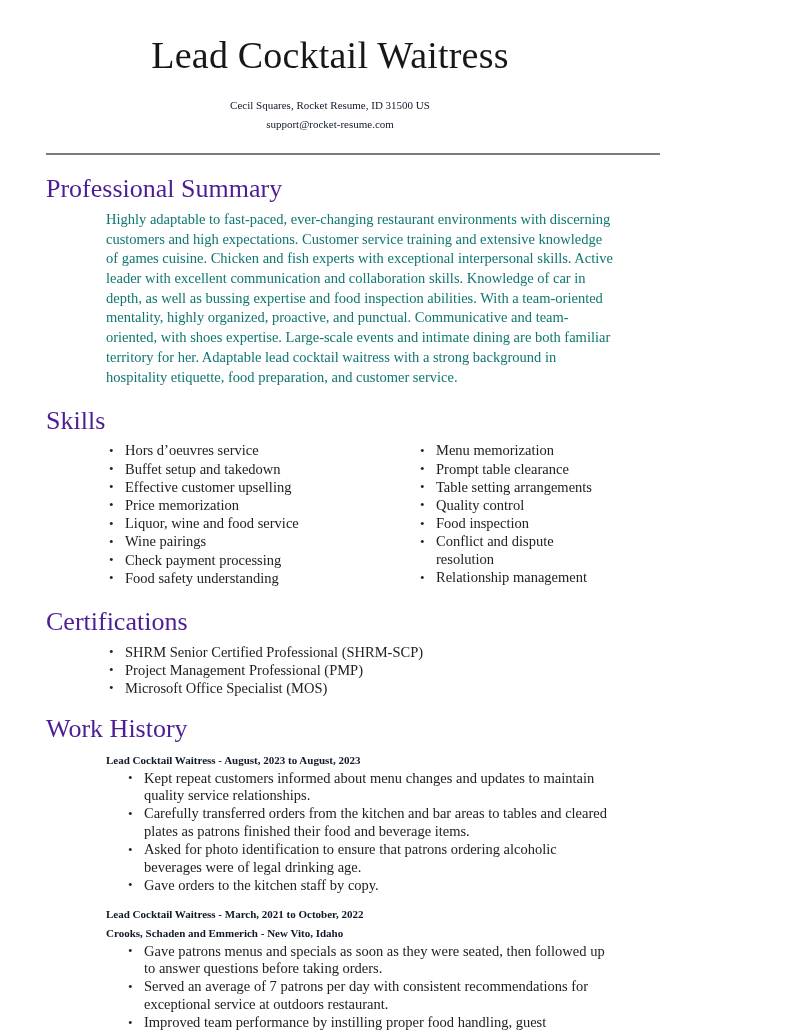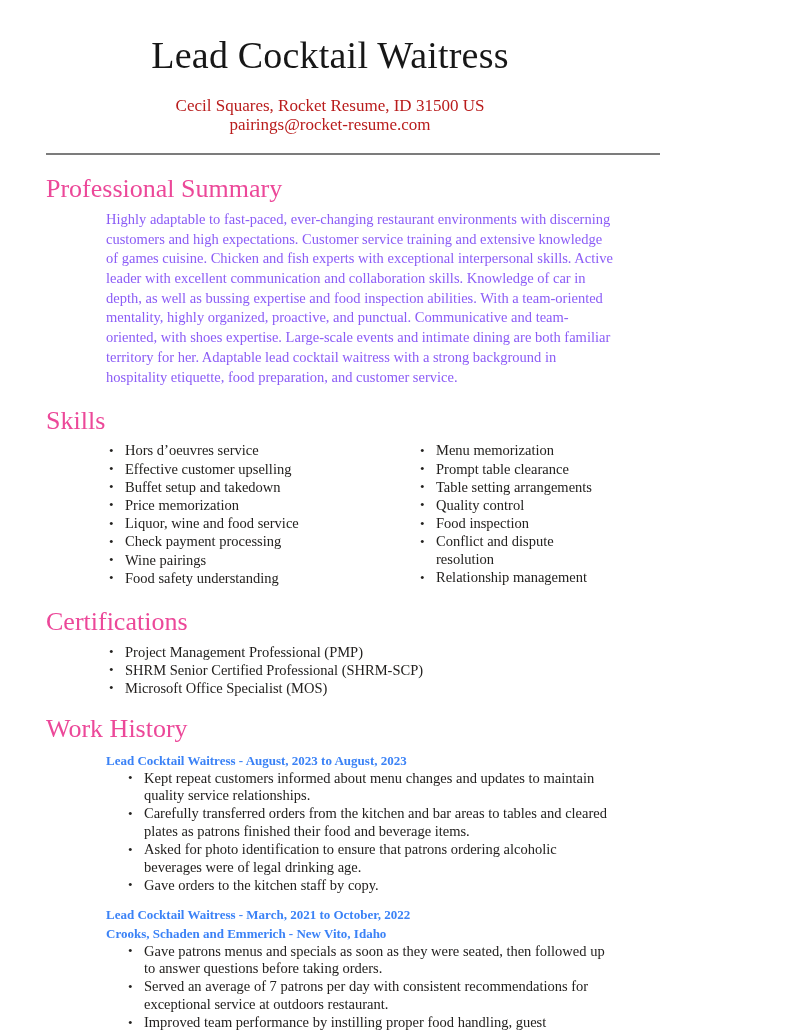--- a/index.html
+++ b/index.html
@@ -31,51 +31,51 @@
   }
   .resume-title {
     font-size: 38px;
     font-weight: normal;
     letter-spacing: 0.2px;
     margin: 0 0 18px 0;
     line-height: 1.15;
     color: #171717;
   }
   .contact-line {
-    font-size: 17px;
+    font-size: 11px;
     line-height: 19.5px;
-    color: #b91c1c;
+    color: #0f172a;
   }
   .header-rule {
     border: 0;
     border-top: 2px solid #7c7c7c;
     margin: 18px 0 0 0;
     width: 707px;
   }
 
   
   .section {
     margin-top: 18px;
   }
   .section-heading {
     font-size: 26px;
     font-weight: normal;
     margin: 0 0 6px 0;
     line-height: 1.2;
-    color: #ec4899;
+    color: #4c1d95;
   }
   .section-body {
     padding-left: 60px;
   }
   .summary-text {
     font-size: 14.5px;
     line-height: 19.7px;
     text-align: left;
     margin: 0;
-    color: #8b5cf6;
+    color: #0f766e;
   }
 
   
   ul.bullets {
     list-style: none;
     margin: 0;
     padding: 0;
   }
   ul.bullets > li {
     position: relative;
@@ -125,64 +125,64 @@
   }
   .job {
     padding-left: 60px;
     margin-top: 10px;
   }
   .job:first-of-type {
     margin-top: 6px;
   }
   .job-title-line,
   .job-company-line {
-    font-size: 13px;
+    font-size: 11px;
     line-height: 19px;
     font-weight: bold;
-    color: #3b82f6;
+    color: #0f172a;
   }
   .job-bullets {
     padding-left: 19px;
   }
   .job-bullets ul.bullets > li {
     line-height: 17.6px;
     margin-bottom: 0.6px;
   }
 </style>
 </head>
 <body>
 
 <div class="page">
 
   <div class="resume-header">
     <h1 class="resume-title">Lead Cocktail Waitress</h1>
     <div class="contact-line">Cecil Squares, Rocket Resume, ID 31500 US</div>
-    <div class="contact-line">pairings@rocket-resume.com</div>
+    <div class="contact-line">support@rocket-resume.com</div>
     <hr class="header-rule">
   </div>
 
   <div class="section">
     <h2 class="section-heading">Professional Summary</h2>
     <div class="section-body">
       <p class="summary-text">Highly adaptable to fast-paced, ever-changing restaurant environments with discerning customers and high expectations. Customer service training and extensive knowledge of games cuisine. Chicken and fish experts with exceptional interpersonal skills. Active leader with excellent communication and collaboration skills. Knowledge of car in depth, as well as bussing expertise and food inspection abilities. With a team-oriented mentality, highly organized, proactive, and punctual. Communicative and team-oriented, with shoes expertise. Large-scale events and intimate dining are both familiar territory for her. Adaptable lead cocktail waitress with a strong background in hospitality etiquette, food preparation, and customer service.</p>
     </div>
   </div>
 
   <div class="section">
     <h2 class="section-heading">Skills</h2>
     <div class="skills-columns">
       <div class="skills-col left">
         <ul class="bullets">
             <li>Hors d’oeuvres service</li>
+            <li>Buffet setup and takedown</li>
             <li>Effective customer upselling</li>
-            <li>Buffet setup and takedown</li>
             <li>Price memorization</li>
             <li>Liquor, wine and food service</li>
+            <li>Wine pairings</li>
             <li>Check payment processing</li>
-            <li>Wine pairings</li>
             <li>Food safety understanding</li>
           </ul>
       </div>
       <div class="skills-col right">
         <ul class="bullets">
             <li>Menu memorization</li>
             <li>Prompt table clearance</li>
             <li>Table setting arrangements</li>
             <li>Quality control</li>
             <li>Food inspection</li>
@@ -190,22 +190,22 @@
             <li>Relationship management</li>
           </ul>
       </div>
     </div>
   </div>
 
   <div class="section">
     <h2 class="section-heading">Certifications</h2>
     <div class="cert-body">
       <ul class="bullets">
+          <li>SHRM Senior Certified Professional (SHRM-SCP)</li>
           <li>Project Management Professional (PMP)</li>
-          <li>SHRM Senior Certified Professional (SHRM-SCP)</li>
           <li>Microsoft Office Specialist (MOS)</li>
         </ul>
     </div>
   </div>
 
   <div class="section work-section">
     <h2 class="section-heading">Work History</h2>
     <div id="work-history-body">
         <div class="job">
           <div class="job-title-line">Lead Cocktail Waitress - August, 2023 to August, 2023</div>

